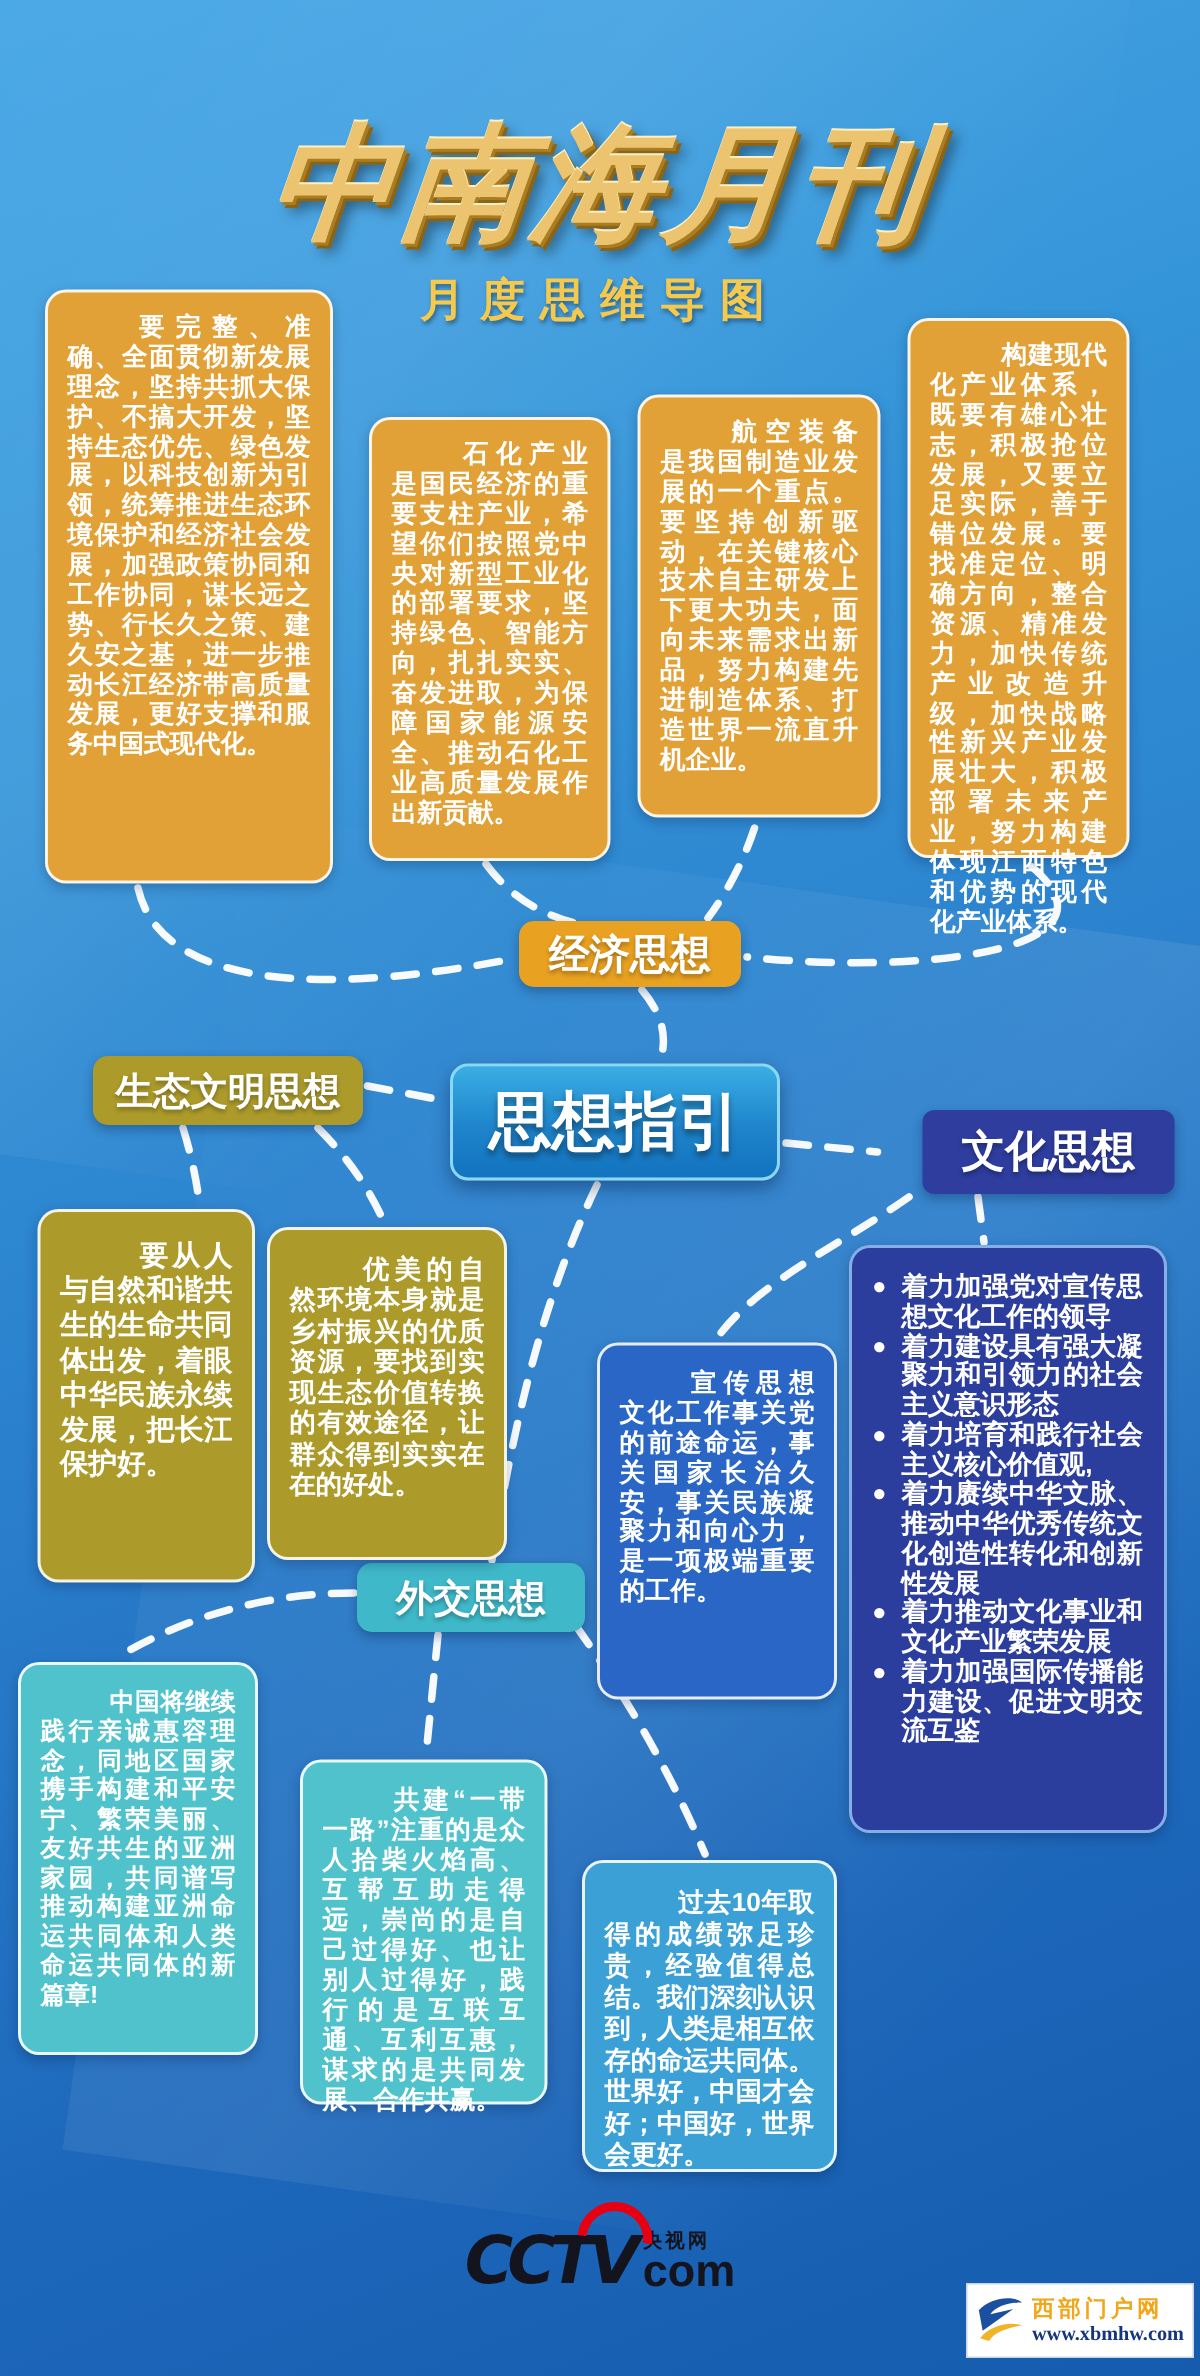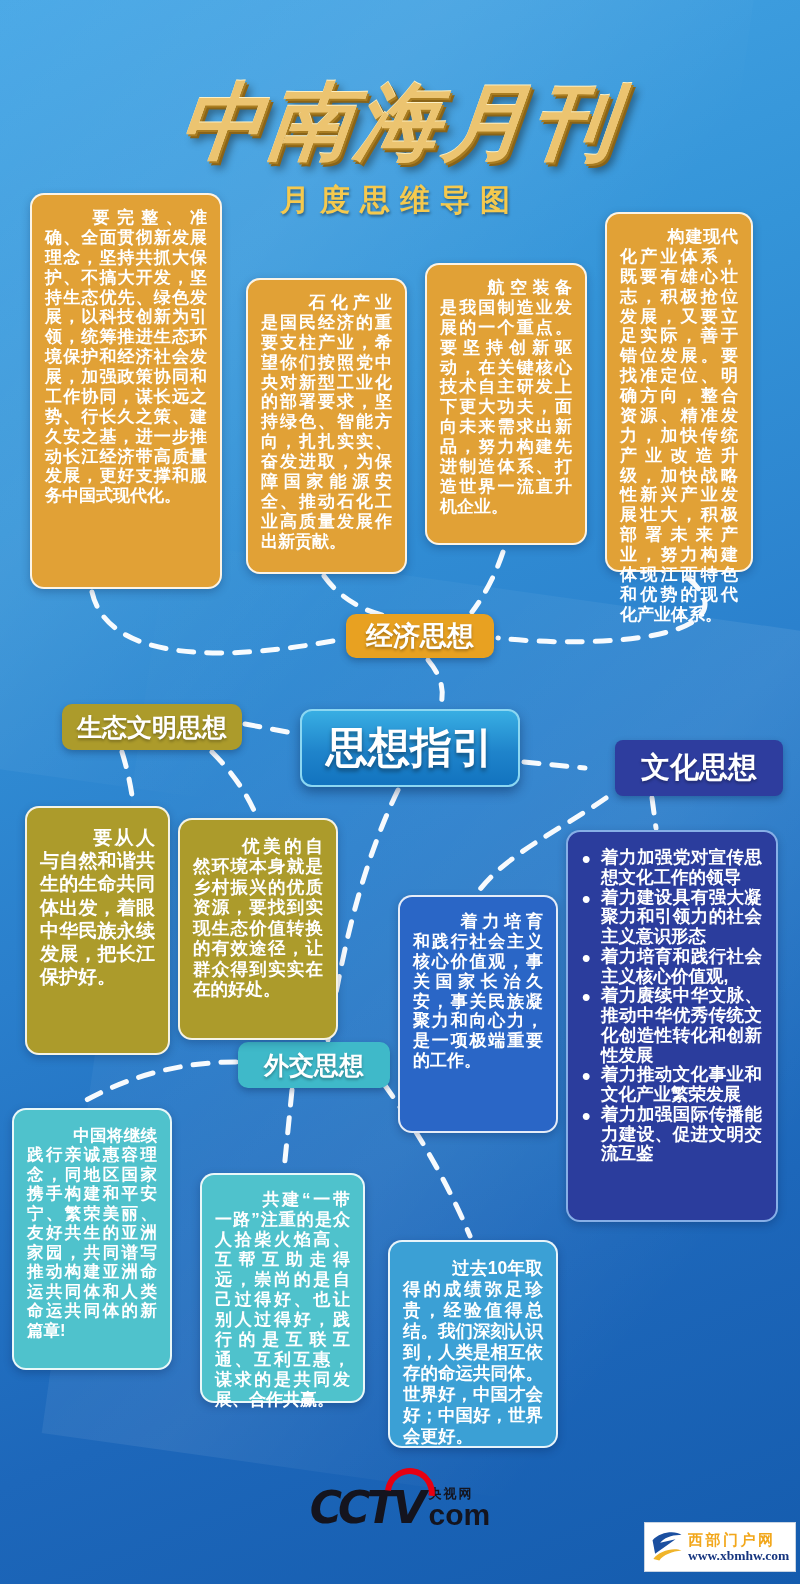--- a/index.html
+++ b/index.html
@@ -136,21 +136,21 @@
   <div class="nodeLabel" style="left:238px;top:1042px;width:152px;height:46px;background:#3fb9c9;font-size:25px;">外交思想</div>
 
   <div class="box olive" style="left:25px;top:806px;width:145px;height:249px;font-size:19px;line-height:1.22;padding-top:18px;">
     <p>要从人与自然和谐共生的生命共同体出发，着眼中华民族永续发展，把长江保护好。</p>
   </div>
   <div class="box olive" style="left:178px;top:818px;width:160px;height:222px;font-size:17.5px;line-height:1.17;padding-top:16px;">
     <p>优美的自然环境本身就是乡村振兴的优质资源，要找到实现生态价值转换的有效途径，让群众得到实实在在的好处。</p>
   </div>
 
   <div class="box royal" style="left:398px;top:895px;width:160px;height:238px;font-size:17px;line-height:1.17;padding-top:15px;">
-    <p>着力培育和践行社会主义核心价值观，事关国家长治久安，事关民族凝聚力和向心力，是一项极端重要的工作。</p>
+    <p>宣传思想文化工作事关党的前途命运，事关国家长治久安，事关民族凝聚力和向心力，是一项极端重要的工作。</p>
   </div>
   <div class="box indigoBox" style="left:566px;top:830px;width:212px;height:392px;font-size:17.5px;line-height:1.13;padding:16px 14px;">
     <ul class="bullets">
       <li>着力加强党对宣传思想文化工作的领导</li>
       <li>着力建设具有强大凝聚力和引领力的社会主义意识形态</li>
       <li>着力培育和践行社会主义核心价值观,</li>
       <li>着力赓续中华文脉、推动中华优秀传统文化创造性转化和创新性发展</li>
       <li>着力推动文化事业和文化产业繁荣发展</li>
       <li>着力加强国际传播能力建设、促进文明交流互鉴</li>
     </ul>

